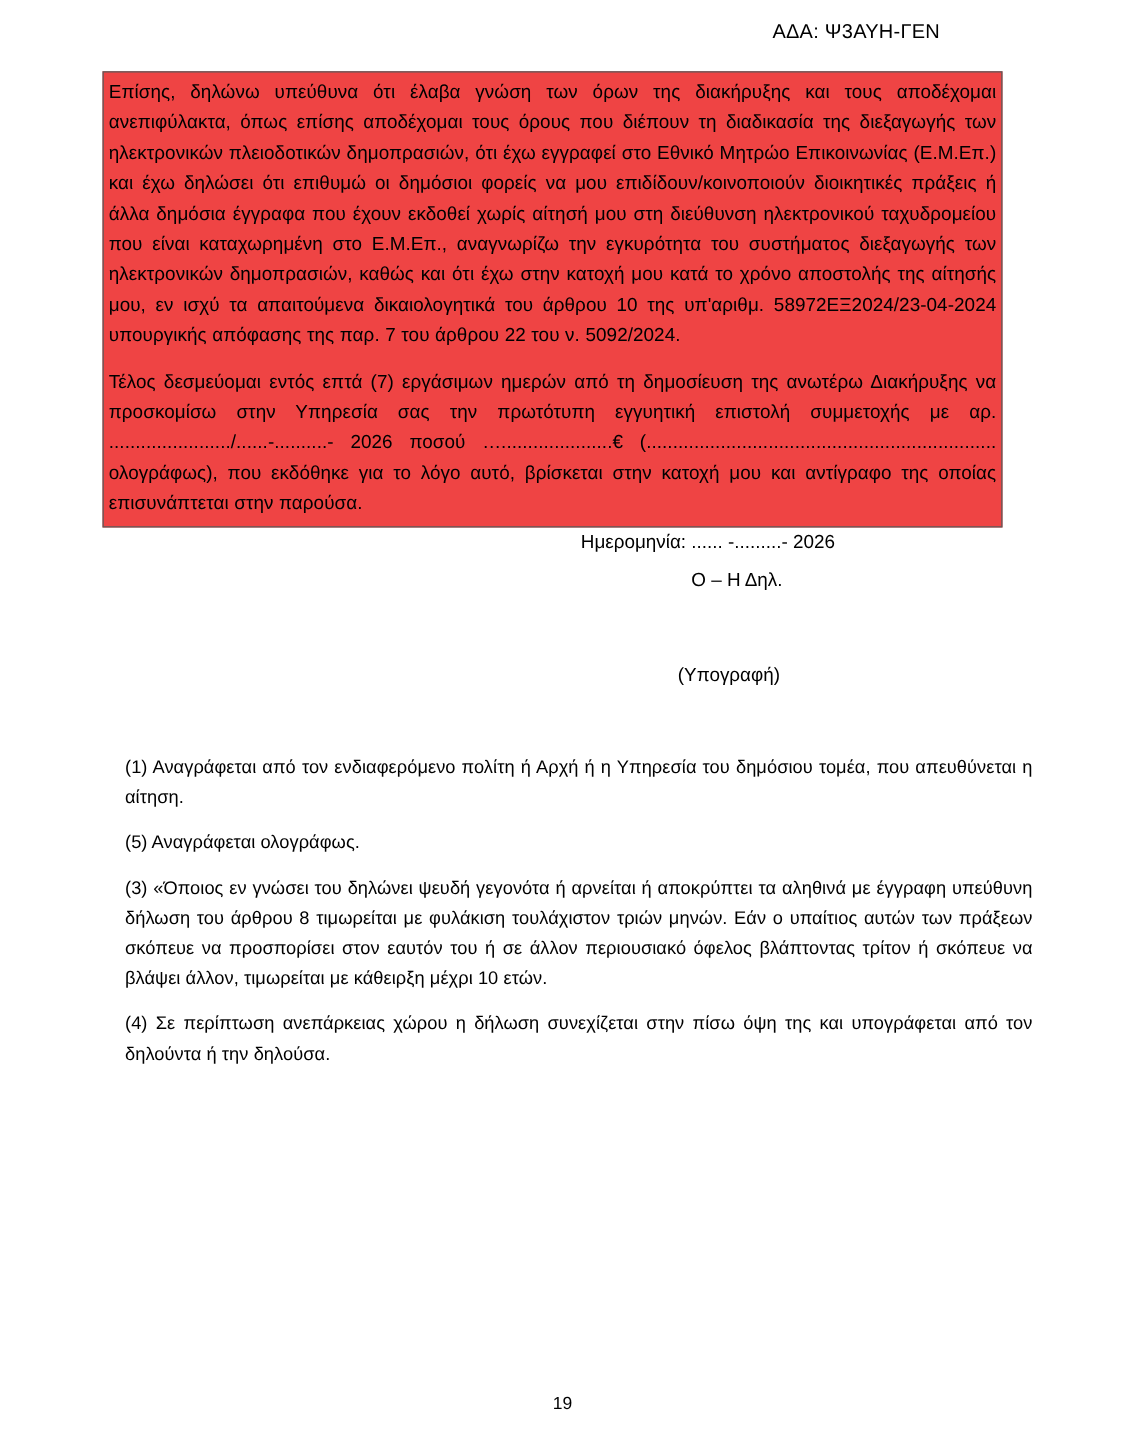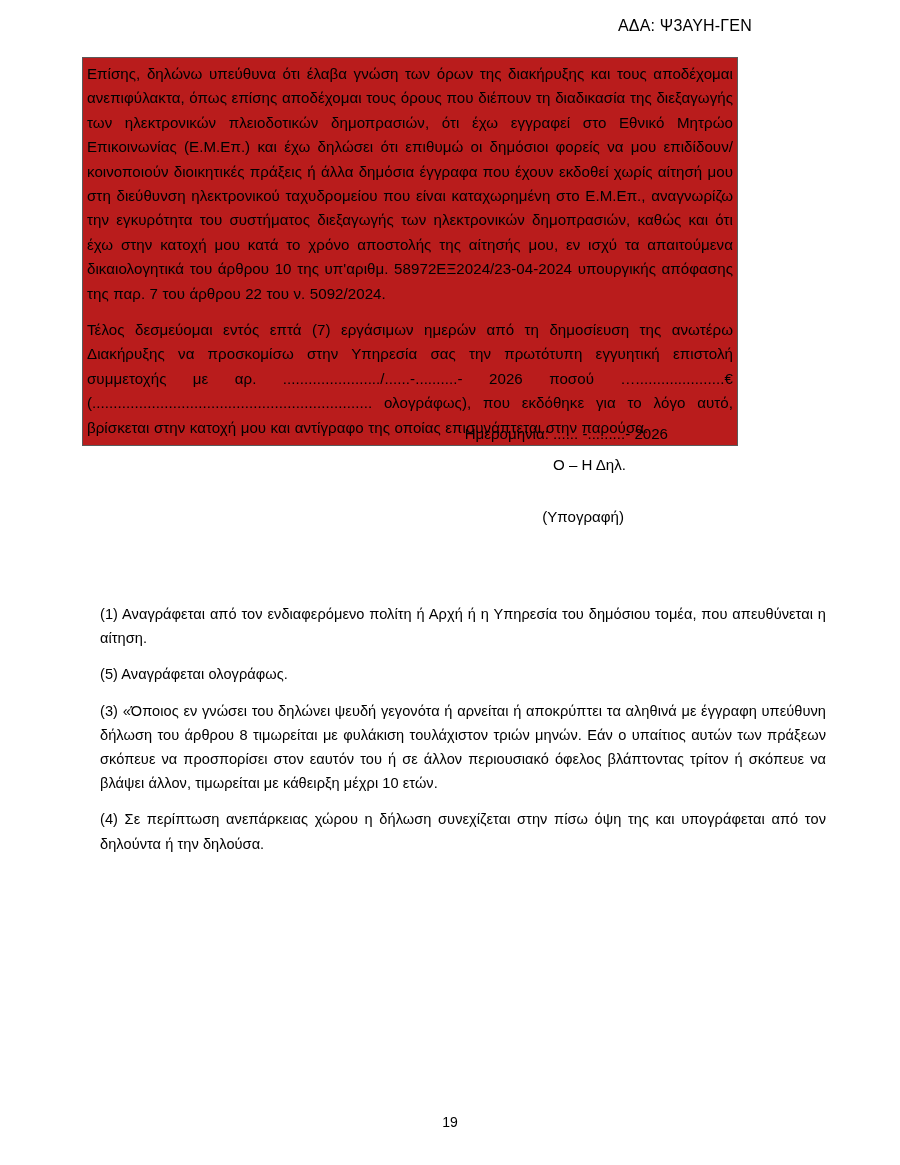--- a/index.html
+++ b/index.html
@@ -37,25 +37,25 @@
     line-height: 20px;
     letter-spacing: 0.2px;
     white-space: nowrap;
   }
 
   
   .declaration-box {
     position: absolute;
     left: 82px;
     top: 57px;
-    width: 656px;
+    width: 720px;
     box-sizing: border-box;
     border: 1px solid #5a5a5a;
     padding: 4px 4px 5px 4px;
-    background: #b91c1c;
+    background: #ef4444;
   }
 
   .declaration-box p {
     margin: 0;
     font-size: 15.1px;
     line-height: 24.4px;
     text-align: justify;
     text-justify: inter-word;
     letter-spacing: 0.05px;
     word-spacing: 0.2px;
@@ -81,21 +81,21 @@
     display: block;
     white-space: nowrap;
   }
   .sig-date {
     margin-bottom: 7px;
   }
   .sig-declarant {
     padding-right: 42px;
   }
   .sig-signature {
-    margin-top: 28px;
+    margin-top: 52px;
     padding-right: 44px;
   }
 
   
   .footnotes {
     position: absolute;
     left: 100px;
     top: 602px;
     width: 726px;
     box-sizing: border-box;

